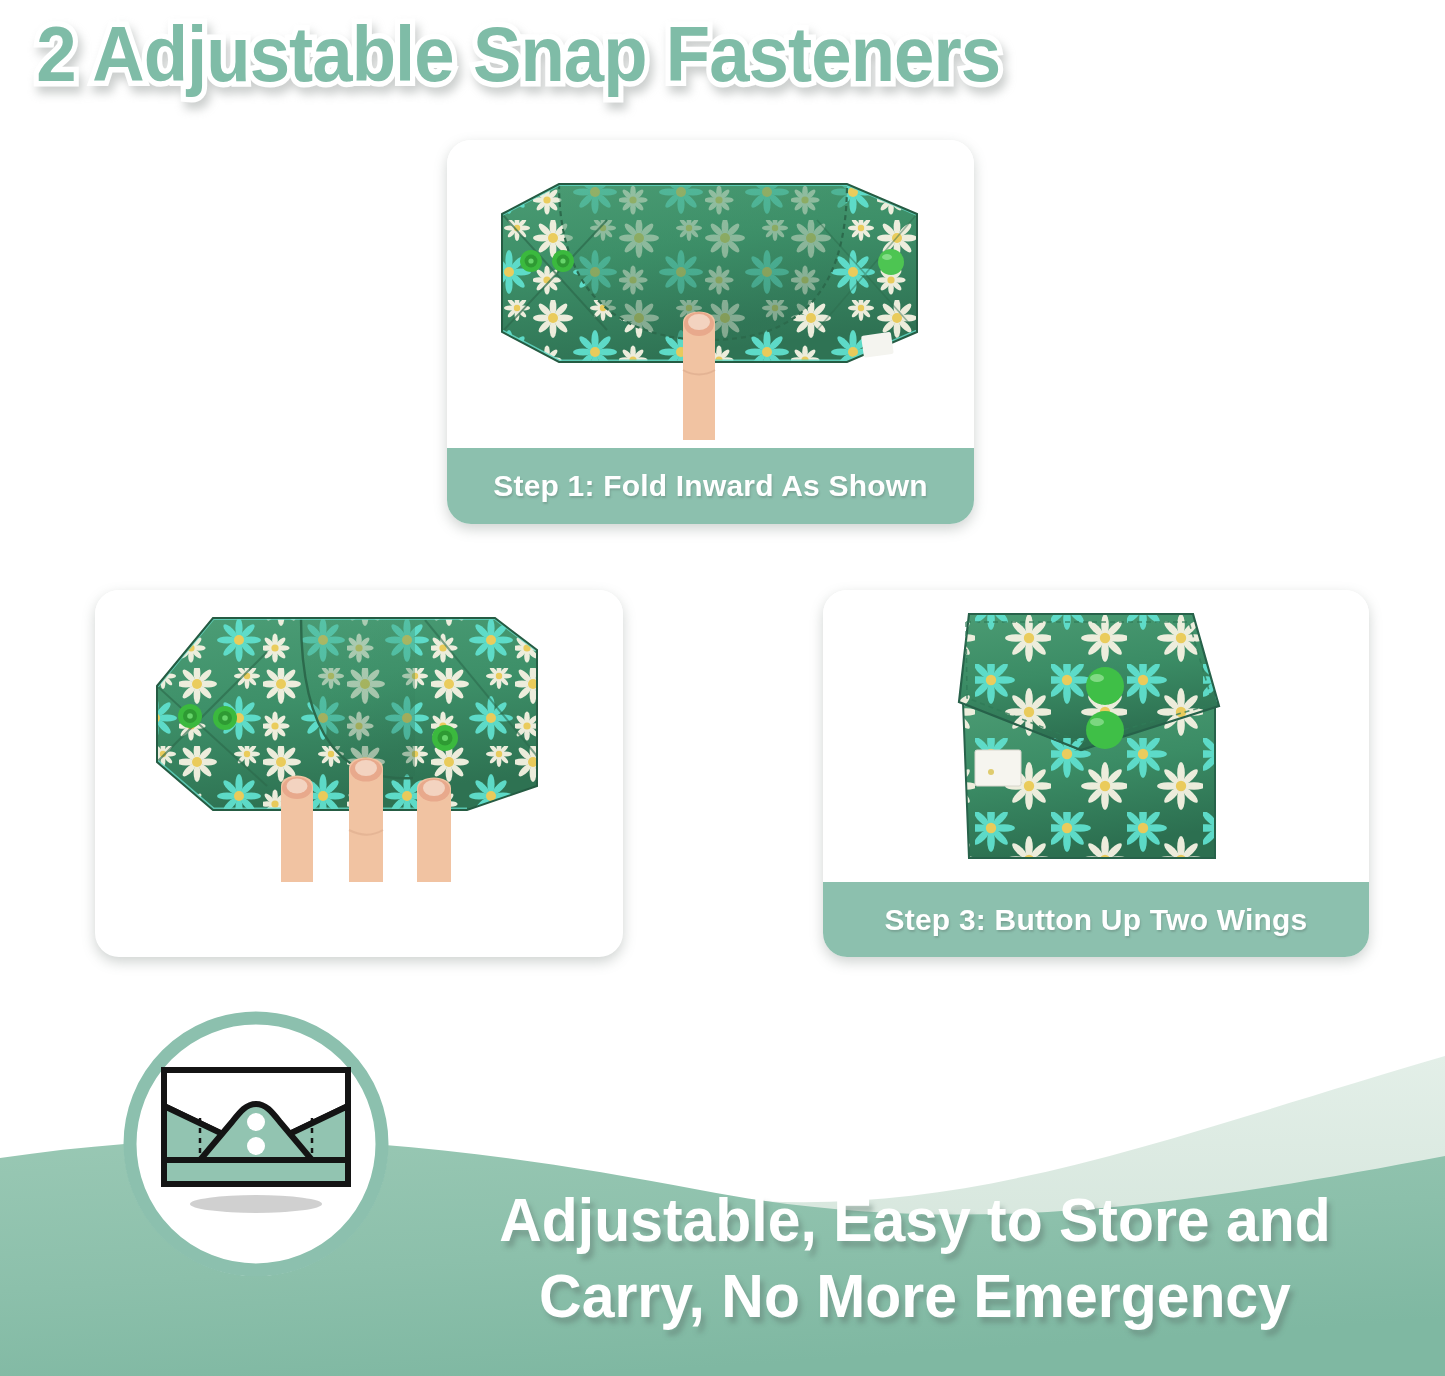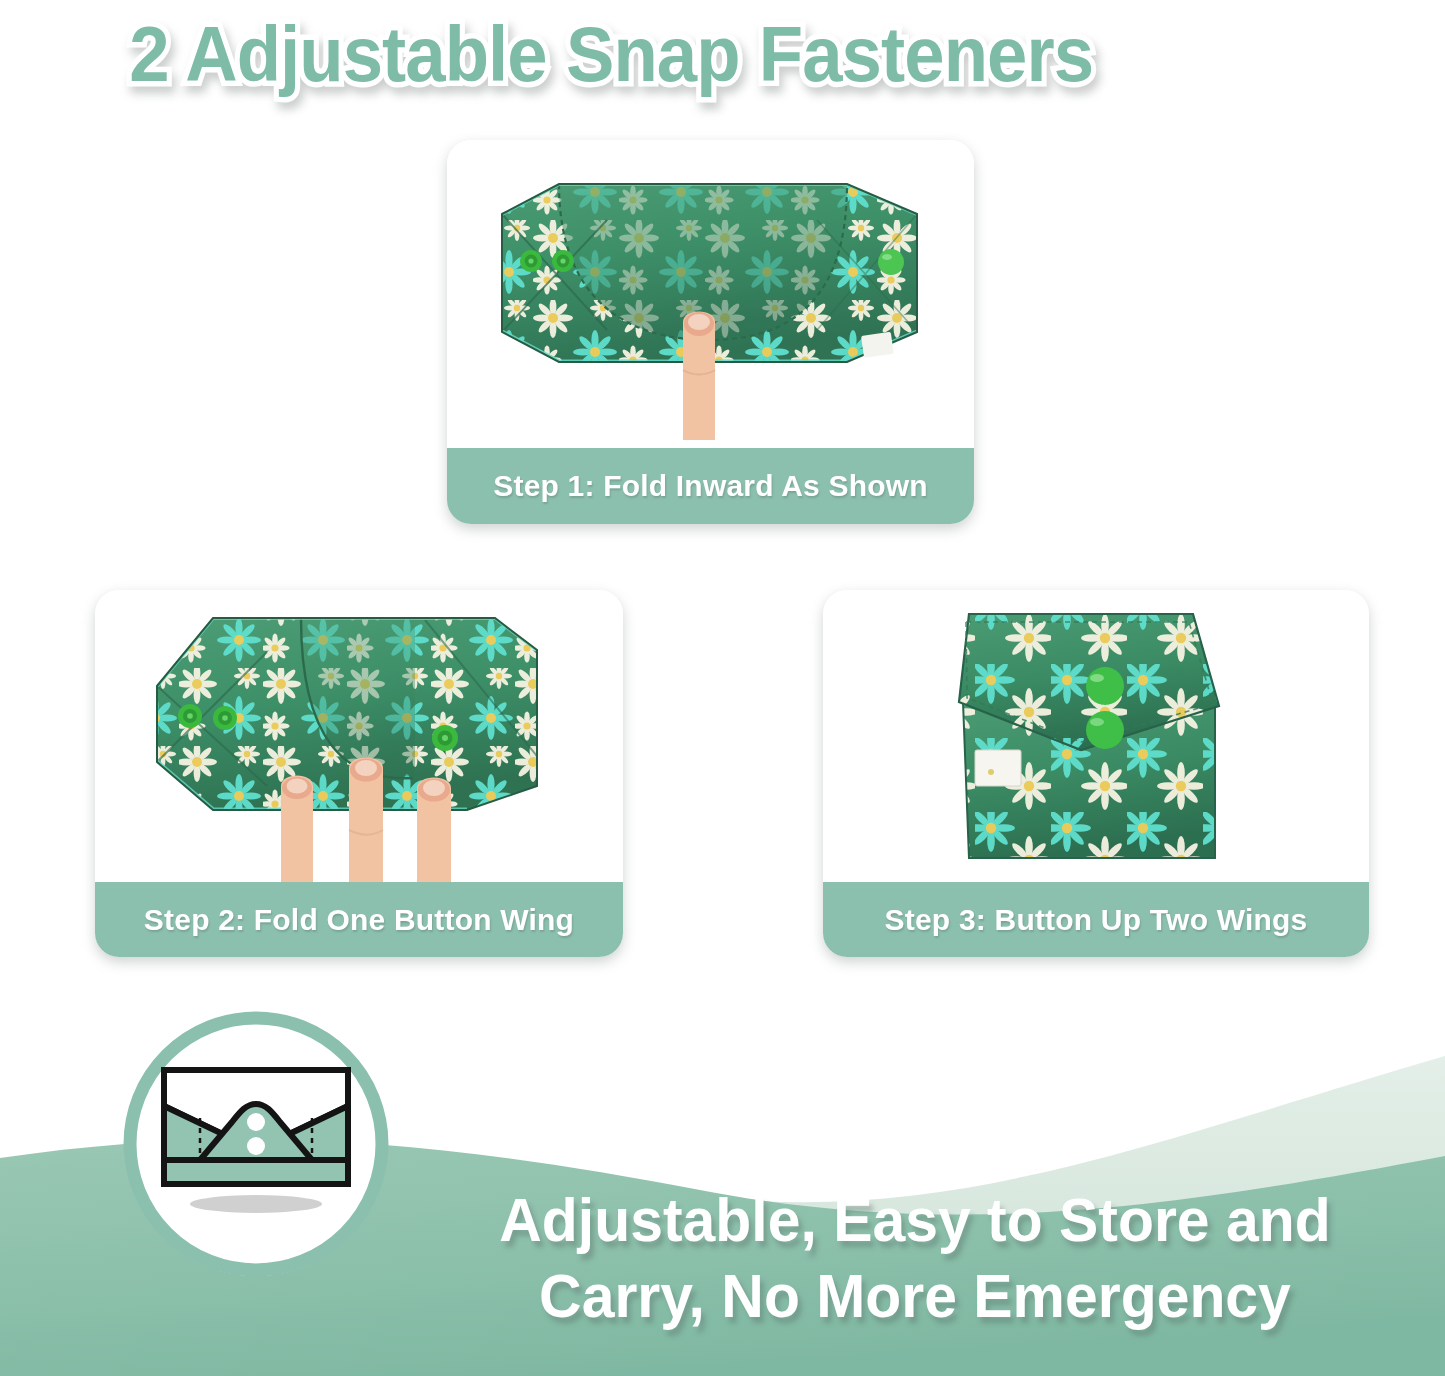--- a/index.html
+++ b/index.html
@@ -7,21 +7,21 @@
     width: 1445px; height: 1376px;
     background: #ffffff;
     font-family: "Liberation Sans", sans-serif;
     overflow: hidden;
   }
   .page { position: relative; width: 1445px; height: 1376px; background: #fff; }
 
   
   .title-wrap {
     position: absolute; top: 0px; left: 0; width: 1222px; height: 108px;
-    display: flex; align-items: center; justify-content: center;
+    display: flex; align-items: center; 
   }
   .title {
     font-family: "Liberation Sans Narrow", "Liberation Sans", sans-serif;
     font-size: 78px;
     font-weight: 700;
     letter-spacing: -1px;
     color: #7fbca7;
     transform: scaleX(0.93);
     white-space: nowrap;
     -webkit-text-stroke: 11px #ffffff;
@@ -325,21 +325,20 @@
           <path d="M254,178 C254,164 288,164 288,178 L288,292 L254,292 Z" fill="#f1c3a2"></path>
           <ellipse cx="271" cy="180" rx="16" ry="11.5" fill="#e8a98c"></ellipse>
             <ellipse cx="271" cy="178" rx="11" ry="8" fill="#f3d3c0"></ellipse>
           <path d="M322,198 C322,184 356,184 356,198 L356,292 L322,292 Z" fill="#f1c3a2"></path>
           <ellipse cx="339" cy="200" rx="16" ry="11.5" fill="#e8a98c"></ellipse>
             <ellipse cx="339" cy="198" rx="11" ry="8" fill="#f3d3c0"></ellipse>
           <path d="M254,240 C266,246 278,246 288,240" fill="none" stroke="#dba98b" stroke-width="2" opacity="0.55"></path>
         </g>
       </svg>
     </div>
-    <div class="card-caption">Step 2: Fold One Button Wing</div>
   </div>
 
   <div class="card" id="card3">
     <div class="card-photo">
       <svg width="528" height="292" viewBox="0 0 528 292">
         <defs>
           <linearGradient id="fab3" x1="0" y1="0" x2="0.25" y2="1">
             <stop offset="0%" stop-color="#4b9b73"></stop>
             <stop offset="50%" stop-color="#3b8c65"></stop>
             <stop offset="100%" stop-color="#2c6f50"></stop>

